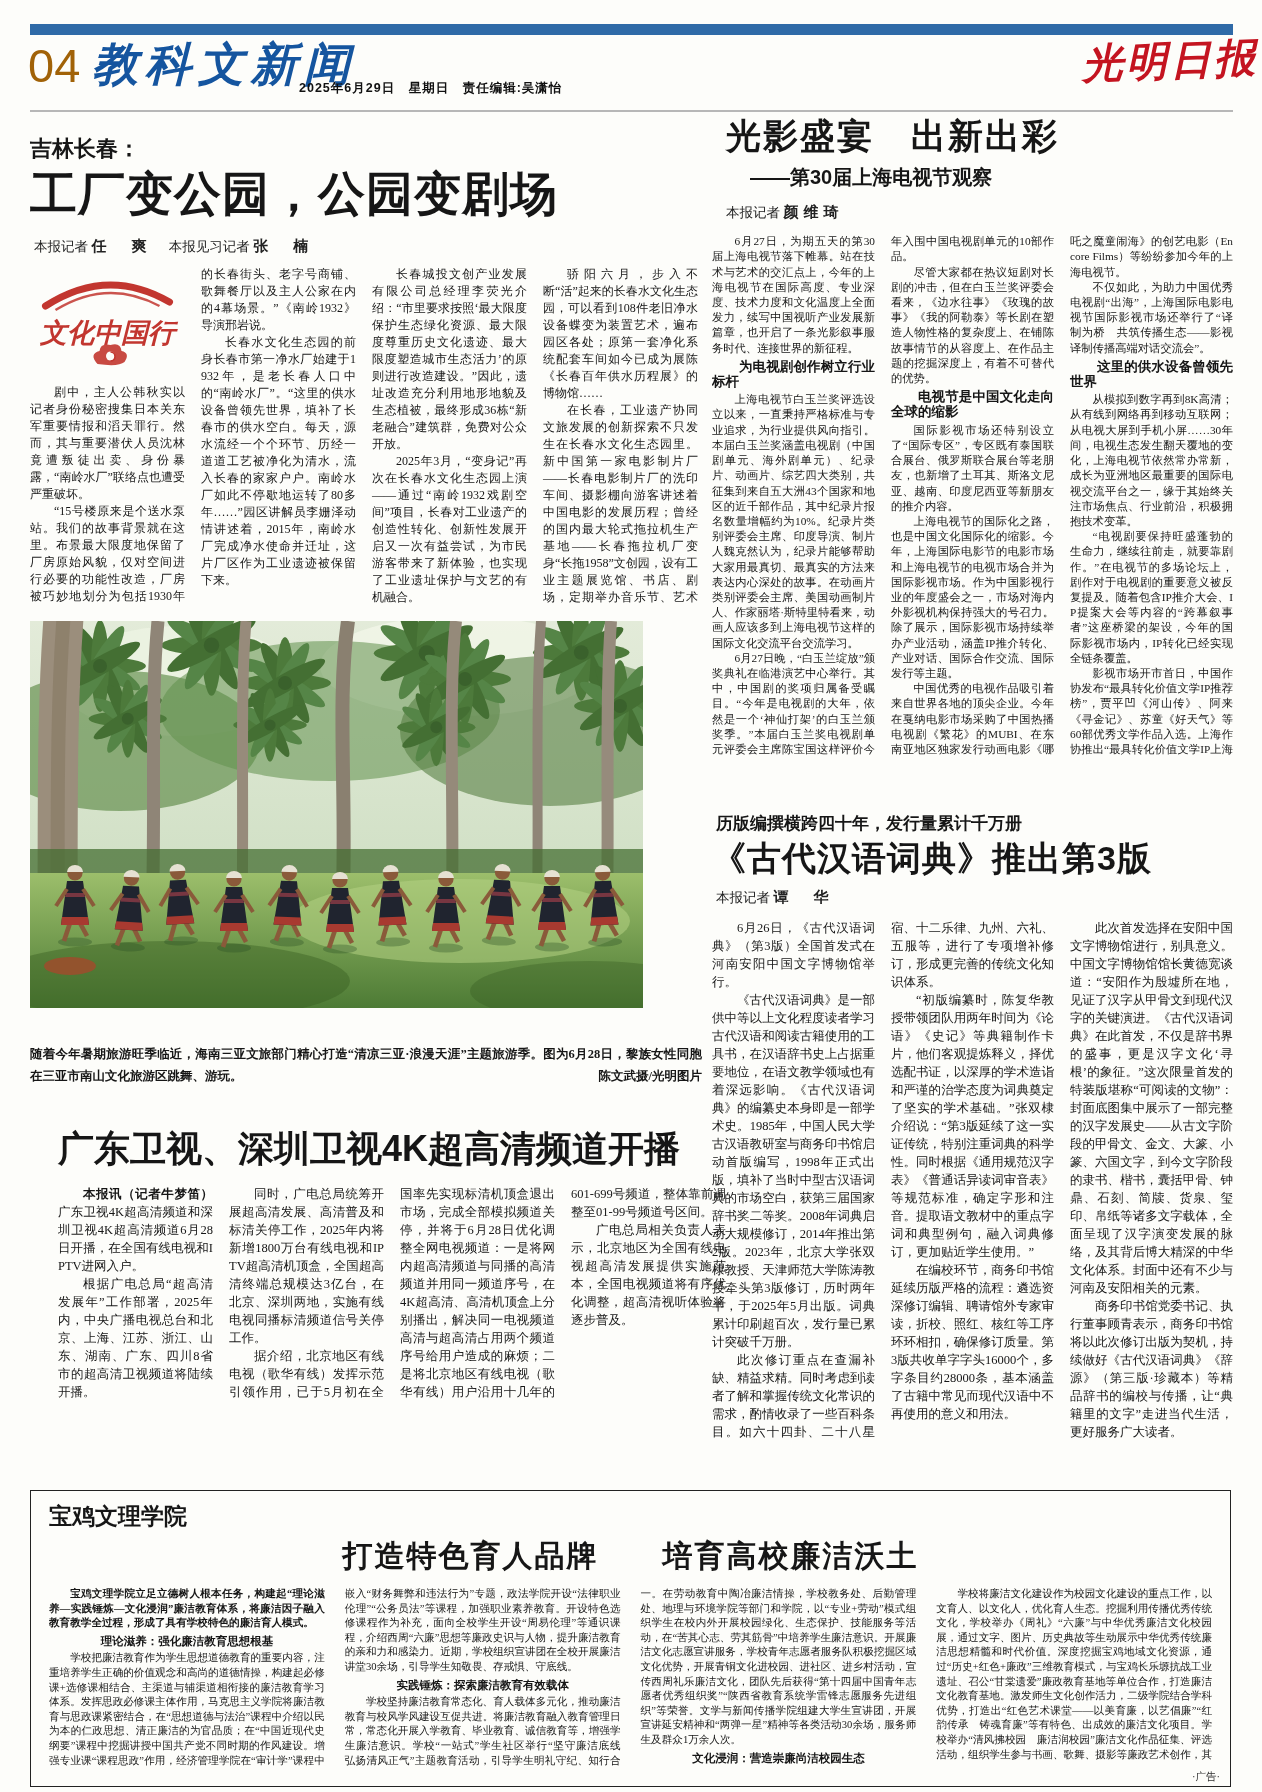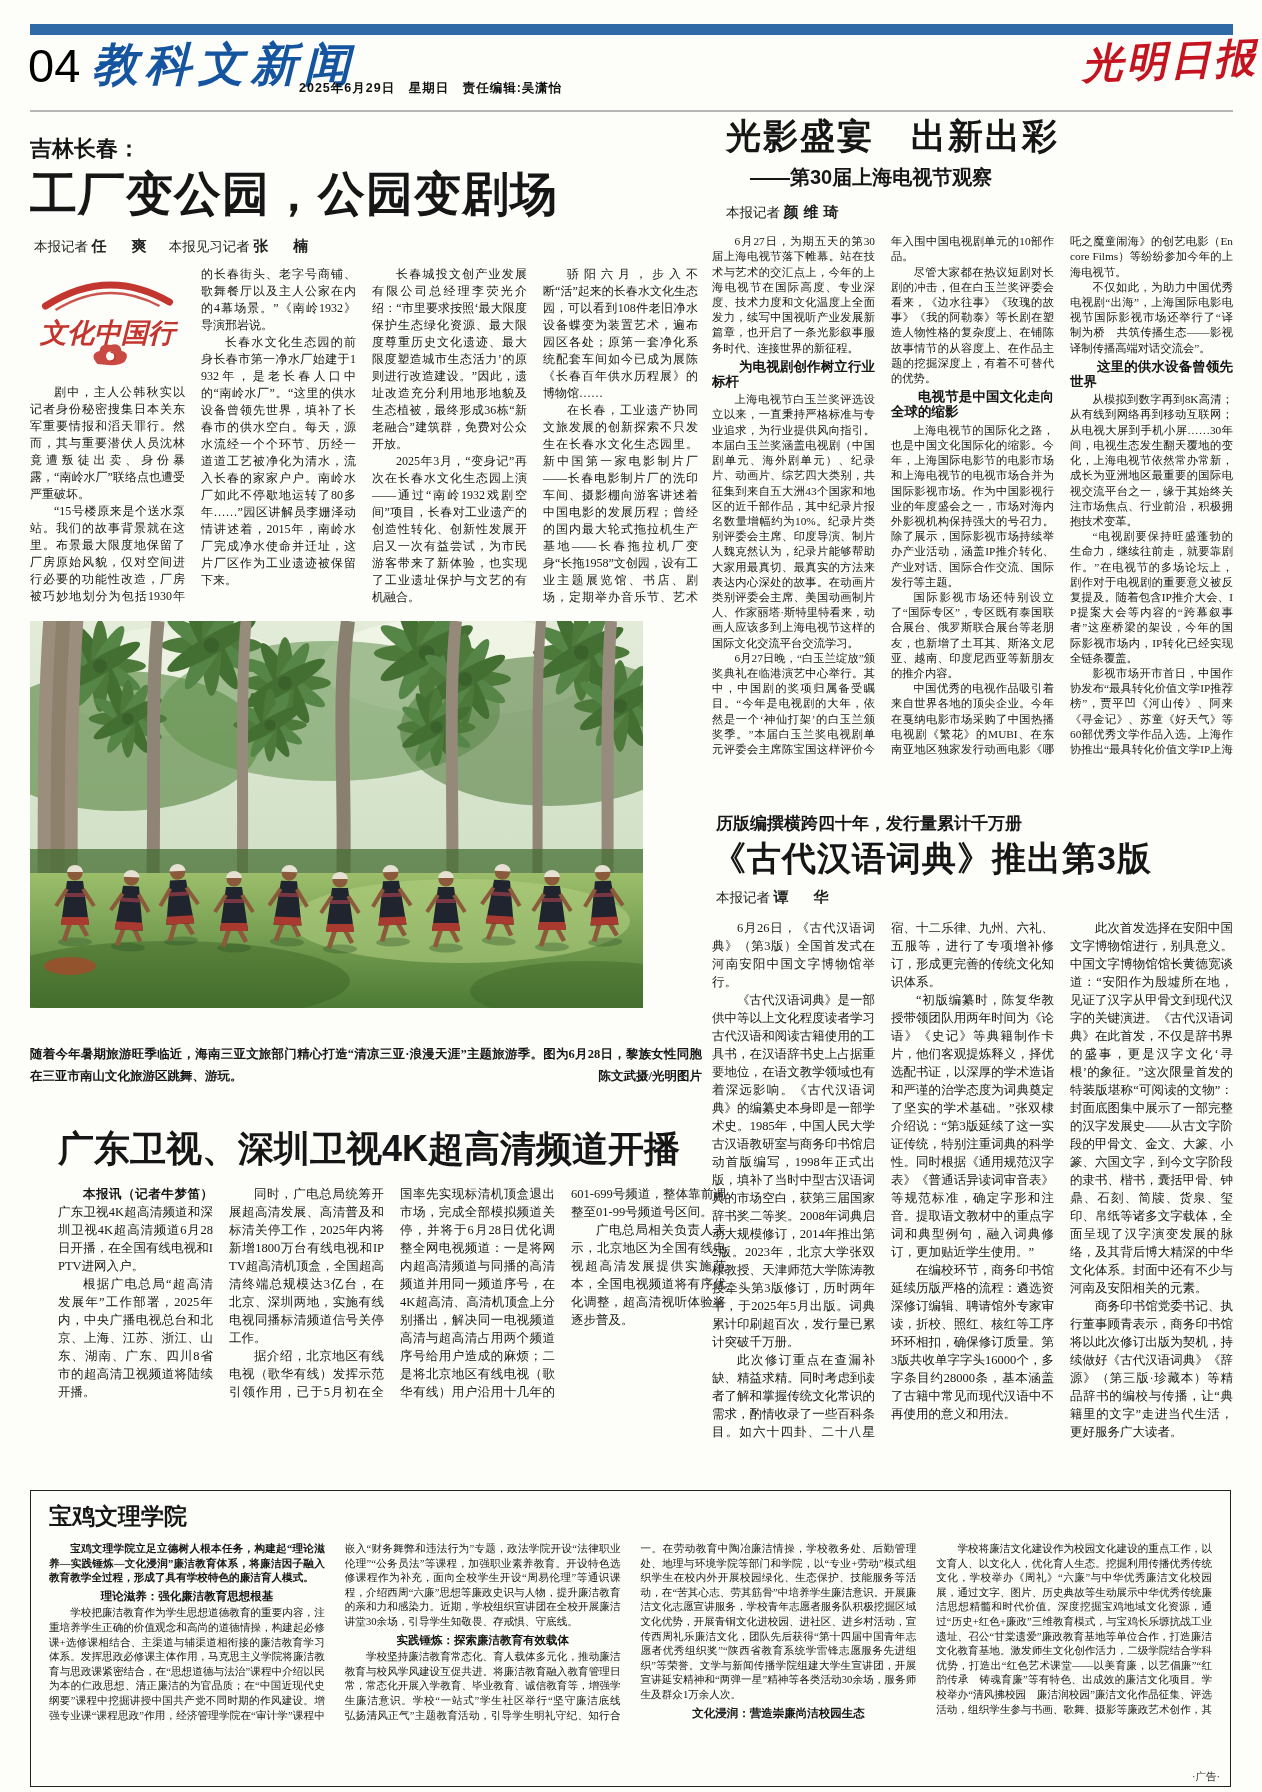--- a/index.html
+++ b/index.html
@@ -2,21 +2,21 @@
 <html><head>
 <meta charset="utf-8">
 <style>
   html,body{margin:0;padding:0;background:#e8e8e8;}
   .page{position:relative;width:1262px;height:1792px;background:#fdfdfa;overflow:hidden;
         font-family:"Liberation Serif","DejaVu Serif",serif;color:#161616;}
   .hei{font-family:"Liberation Sans","DejaVu Sans",sans-serif;}
 
   
   .topbar{position:absolute;left:30px;top:24px;width:1203px;height:11px;background:#2f6aa7;}
-  .pageno{position:absolute;left:28px;top:38px;font-size:47px;font-weight:500;color:#000000;
+  .pageno{position:absolute;left:28px;top:38px;font-size:47px;font-weight:500;color:#a16207;
           font-family:"Liberation Sans","DejaVu Sans",sans-serif;}
   .section-title{position:absolute;left:92px;top:34px;margin:0;font-size:46px;font-weight:800;
           color:#15559f;letter-spacing:7px;font-style:italic;}
   .dateline{position:absolute;left:299px;top:80px;font-size:12.5px;font-weight:700;color:#111;letter-spacing:1px;}
   .paperlogo{position:absolute;left:1082px;top:34px;width:156px;font-size:41px;font-weight:800;
           color:#c41420;font-style:italic;letter-spacing:3px;transform:rotate(-2deg);white-space:nowrap;}
   .header-rule{position:absolute;left:30px;top:110px;width:1203px;height:2px;background:#b7b7b7;}
 
   
   .kicker{margin:0;font-size:22px;font-weight:700;}
@@ -214,22 +214,22 @@
       <span>本报记者</span>
       <b>颜维琦</b>
     </p>
     <div class="body-cols">
         <p class="body-p">6月27日，为期五天的第30届上海电视节落下帷幕。站在技术与艺术的交汇点上，今年的上海电视节在国际高度、专业深度、技术力度和文化温度上全面发力，续写中国视听产业发展新篇章，也开启了一条光影叙事服务时代、连接世界的新征程。</p>
         <h4 class="col-subhead">为电视剧创作树立行业标杆</h4>
         <p class="body-p">上海电视节白玉兰奖评选设立以来，一直秉持严格标准与专业追求，为行业提供风向指引。本届白玉兰奖涵盖电视剧（中国剧单元、海外剧单元）、纪录片、动画片、综艺四大类别，共征集到来自五大洲43个国家和地区的近千部作品，其中纪录片报名数量增幅约为10%。纪录片类别评委会主席、印度导演、制片人魏克然认为，纪录片能够帮助大家用最真切、最真实的方法来表达内心深处的故事。在动画片类别评委会主席、美国动画制片人、作家丽塔·斯特里特看来，动画人应该多到上海电视节这样的国际文化交流平台交流学习。</p>
         <p class="body-p">6月27日晚，“白玉兰绽放”颁奖典礼在临港演艺中心举行。其中，中国剧的奖项归属备受瞩目。“今年是电视剧的大年，依然是一个‘神仙打架’的白玉兰颁奖季。”本届白玉兰奖电视剧单元评委会主席陈宝国这样评价今年入围中国电视剧单元的10部作品。</p>
         <p class="body-p">尽管大家都在热议短剧对长剧的冲击，但在白玉兰奖评委会看来，《边水往事》《玫瑰的故事》《我的阿勒泰》等长剧在塑造人物性格的复杂度上、在铺陈故事情节的从容度上、在作品主题的挖掘深度上，有着不可替代的优势。</p>
         <h4 class="col-subhead">电视节是中国文化走向全球的缩影</h4>
+        <p class="body-p">国际影视市场还特别设立了“国际专区”，专区既有泰国联合展台、俄罗斯联合展台等老朋友，也新增了土耳其、斯洛文尼亚、越南、印度尼西亚等新朋友的推介内容。</p>
         <p class="body-p">上海电视节的国际化之路，也是中国文化国际化的缩影。今年，上海国际电影节的电影市场和上海电视节的电视市场合并为国际影视市场。作为中国影视行业的年度盛会之一，市场对海内外影视机构保持强大的号召力。除了展示，国际影视市场持续举办产业活动，涵盖IP推介转化、产业对话、国际合作交流、国际发行等主题。</p>
-        <p class="body-p">国际影视市场还特别设立了“国际专区”，专区既有泰国联合展台、俄罗斯联合展台等老朋友，也新增了土耳其、斯洛文尼亚、越南、印度尼西亚等新朋友的推介内容。</p>
         <p class="body-p">中国优秀的电视作品吸引着来自世界各地的顶尖企业。今年在戛纳电影市场采购了中国热播电视剧《繁花》的MUBI、在东南亚地区独家发行动画电影《哪吒之魔童闹海》的创艺电影（Encore Films）等纷纷参加今年的上海电视节。</p>
         <p class="body-p">不仅如此，为助力中国优秀电视剧“出海”，上海国际电影电视节国际影视市场还举行了“译制为桥　共筑传播生态——影视译制传播高端对话交流会”。</p>
         <h4 class="col-subhead">这里的供水设备曾领先世界</h4>
         <p class="body-p">从模拟到数字再到8K高清；从有线到网络再到移动互联网；从电视大屏到手机小屏……30年间，电视生态发生翻天覆地的变化，上海电视节依然常办常新，成长为亚洲地区最重要的国际电视交流平台之一，缘于其始终关注市场焦点、行业前沿，积极拥抱技术变革。</p>
         <p class="body-p">“电视剧要保持旺盛蓬勃的生命力，继续往前走，就要靠剧作。”在电视节的多场论坛上，剧作对于电视剧的重要意义被反复提及。随着包含IP推介大会、IP提案大会等内容的“跨幕叙事者”这座桥梁的架设，今年的国际影视市场内，IP转化已经实现全链条覆盖。</p>
         <p class="body-p">影视市场开市首日，中国作协发布“最具转化价值文学IP推荐榜”，贾平凹《河山传》、阿来《寻金记》、苏童《好天气》等60部优秀文学作品入选。上海作协推出“最具转化价值文学IP上海作家作品特别推荐榜”，包括滕肖澜《平衡》、高渊《诺曼底公寓》等多部作品。</p>
       </div>
   </section>
 
   <section id="art-d">
@@ -245,20 +245,21 @@
         <p class="body-p">此次修订重点在查漏补缺、精益求精。同时考虑到读者了解和掌握传统文化常识的需求，酌情收录了一些百科条目。如六十四卦、二十八星宿、十二乐律、九州、六礼、五服等，进行了专项增补修订，形成更完善的传统文化知识体系。</p>
         <p class="body-p">“初版编纂时，陈复华教授带领团队用两年时间为《论语》《史记》等典籍制作卡片，他们客观提炼释义，择优选配书证，以深厚的学术造诣和严谨的治学态度为词典奠定了坚实的学术基础。”张双棣介绍说：“第3版延续了这一实证传统，特别注重词典的科学性。同时根据《通用规范汉字表》《普通话异读词审音表》等规范标准，确定字形和注音。提取语文教材中的重点字词和典型例句，融入词典修订，更加贴近学生使用。”</p>
         <p class="body-p">在编校环节，商务印书馆延续历版严格的流程：遴选资深修订编辑、聘请馆外专家审读，折校、照红、核红等工序环环相扣，确保修订质量。第3版共收单字字头16000个，多字条目约28000条，基本涵盖了古籍中常见而现代汉语中不再使用的意义和用法。</p>
         <p class="body-p">此次首发选择在安阳中国文字博物馆进行，别具意义。中国文字博物馆馆长黄德宽谈道：“安阳作为殷墟所在地，见证了汉字从甲骨文到现代汉字的关键演进。《古代汉语词典》在此首发，不仅是辞书界的盛事，更是汉字文化‘寻根’的象征。”这次限量首发的特装版堪称“可阅读的文物”：封面底图集中展示了一部完整的汉字发展史——从古文字阶段的甲骨文、金文、大篆、小篆、六国文字，到今文字阶段的隶书、楷书，囊括甲骨、钟鼎、石刻、简牍、货泉、玺印、帛纸等诸多文字载体，全面呈现了汉字演变发展的脉络，及其背后博大精深的中华文化体系。封面中还有不少与河南及安阳相关的元素。</p>
         <p class="body-p">商务印书馆党委书记、执行董事顾青表示，商务印书馆将以此次修订出版为契机，持续做好《古代汉语词典》《辞源》（第三版·珍藏本）等精品辞书的编校与传播，让“典籍里的文字”走进当代生活，更好服务广大读者。</p>
       </div>
   </section>
 
   <section id="ad-box">
     <p class="ad-org hei">宝鸡文理学院</p>
+    <h2 class="ad-headline hei">打造特色育人品牌　　培育高校廉洁沃土</h2>
     <div class="body-cols">
         <p class="body-p lead">宝鸡文理学院立足立德树人根本任务，构建起“理论滋养—实践锤炼—文化浸润”廉洁教育体系，将廉洁因子融入教育教学全过程，形成了具有学校特色的廉洁育人模式。</p>
         <h4 class="col-subhead">理论滋养：强化廉洁教育思想根基</h4>
         <p class="body-p">学校把廉洁教育作为学生思想道德教育的重要内容，注重培养学生正确的价值观念和高尚的道德情操，构建起必修课+选修课相结合、主渠道与辅渠道相衔接的廉洁教育学习体系。发挥思政必修课主体作用，马克思主义学院将廉洁教育与思政课紧密结合，在“思想道德与法治”课程中介绍以民为本的仁政思想、清正廉洁的为官品质；在“中国近现代史纲要”课程中挖掘讲授中国共产党不同时期的作风建设。增强专业课“课程思政”作用，经济管理学院在“审计学”课程中嵌入“财务舞弊和违法行为”专题，政法学院开设“法律职业伦理”“公务员法”等课程，加强职业素养教育。开设特色选修课程作为补充，面向全校学生开设“周易伦理”等通识课程，介绍西周“六廉”思想等廉政史识与人物，提升廉洁教育的亲和力和感染力。近期，学校组织宣讲团在全校开展廉洁讲堂30余场，引导学生知敬畏、存戒惧、守底线。</p>
         <h4 class="col-subhead">实践锤炼：探索廉洁教育有效载体</h4>
         <p class="body-p">学校坚持廉洁教育常态化、育人载体多元化，推动廉洁教育与校风学风建设互促共进。将廉洁教育融入教育管理日常，常态化开展入学教育、毕业教育、诚信教育等，增强学生廉洁意识。学校“一站式”学生社区举行“坚守廉洁底线　弘扬清风正气”主题教育活动，引导学生明礼守纪、知行合一。在劳动教育中陶冶廉洁情操，学校教务处、后勤管理处、地理与环境学院等部门和学院，以“专业+劳动”模式组织学生在校内外开展校园绿化、生态保护、技能服务等活动，在“苦其心志、劳其筋骨”中培养学生廉洁意识。开展廉洁文化志愿宣讲服务，学校青年志愿者服务队积极挖掘区域文化优势，开展青铜文化进校园、进社区、进乡村活动，宣传西周礼乐廉洁文化，团队先后获得“第十四届中国青年志愿者优秀组织奖”“陕西省教育系统学雷锋志愿服务先进组织”等荣誉。文学与新闻传播学院组建大学生宣讲团，开展宣讲延安精神和“两弹一星”精神等各类活动30余场，服务师生及群众1万余人次。</p>
         <h4 class="col-subhead">文化浸润：营造崇廉尚洁校园生态</h4>
         <p class="body-p">学校将廉洁文化建设作为校园文化建设的重点工作，以文育人、以文化人，优化育人生态。挖掘利用传播优秀传统文化，学校举办《周礼》“六廉”与中华优秀廉洁文化校园展，通过文字、图片、历史典故等生动展示中华优秀传统廉洁思想精髓和时代价值。深度挖掘宝鸡地域文化资源，通过“历史+红色+廉政”三维教育模式，与宝鸡长乐塬抗战工业遗址、召公“甘棠遗爱”廉政教育基地等单位合作，打造廉洁文化教育基地。激发师生文化创作活力，二级学院结合学科优势，打造出“红色艺术课堂——以美育廉，以艺倡廉”“红韵传承　铸魂育廉”等有特色、出成效的廉洁文化项目。学校举办“清风拂校园　廉洁润校园”廉洁文化作品征集、评选活动，组织学生参与书画、歌舞、摄影等廉政艺术创作，其中《宝鸡代代传之选贤拒贿　妙手著文章》荣获“第二届陕西省廉洁文化精品征集活动”文艺创作类三等奖。</p>
       </div>
     <span class="ad-tag">·广告·</span>

